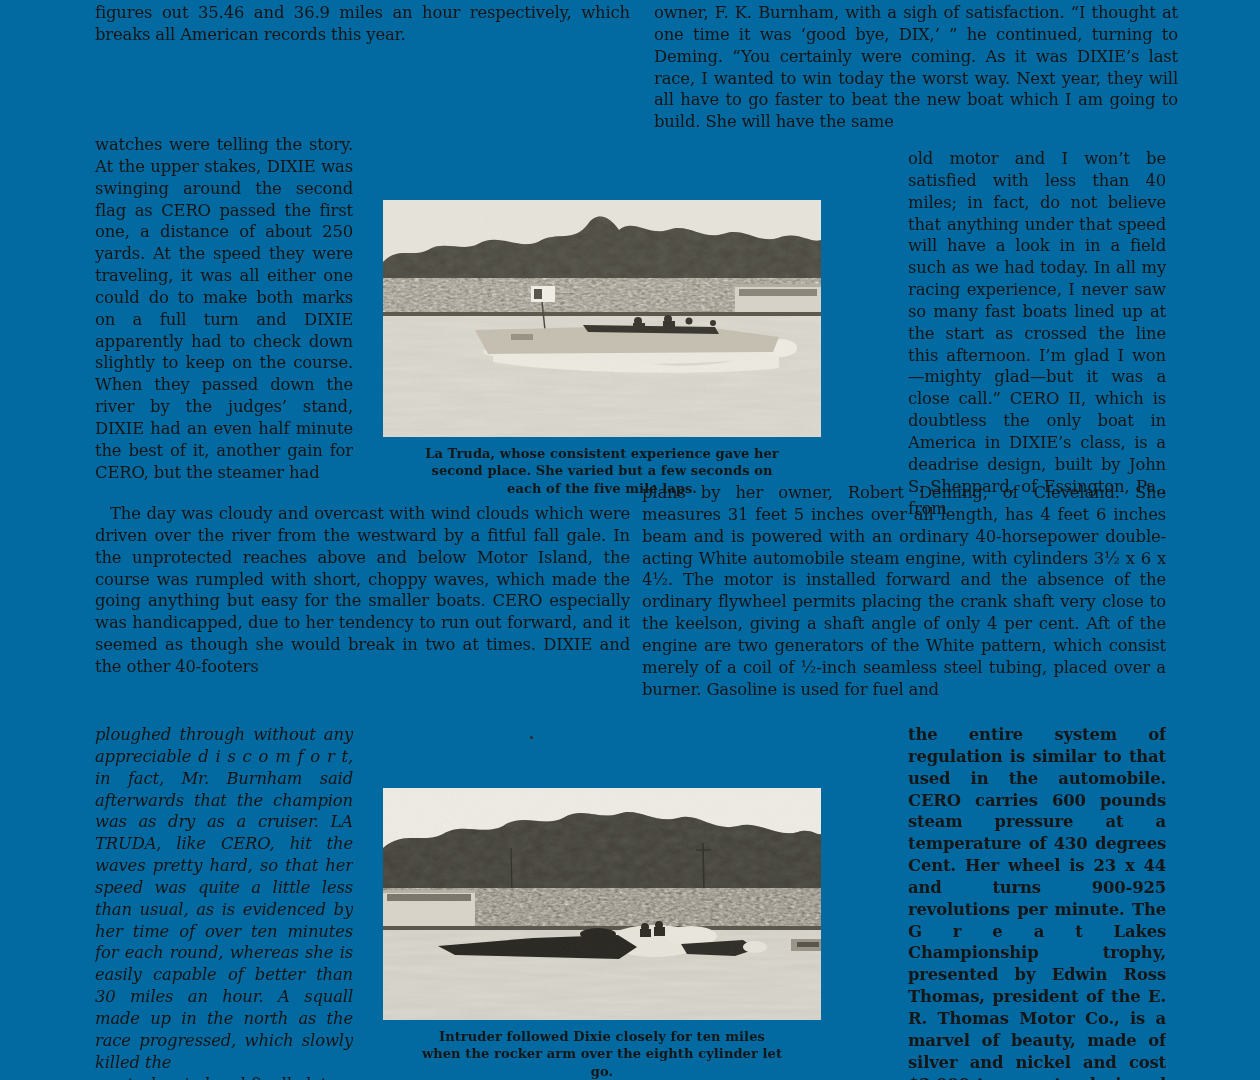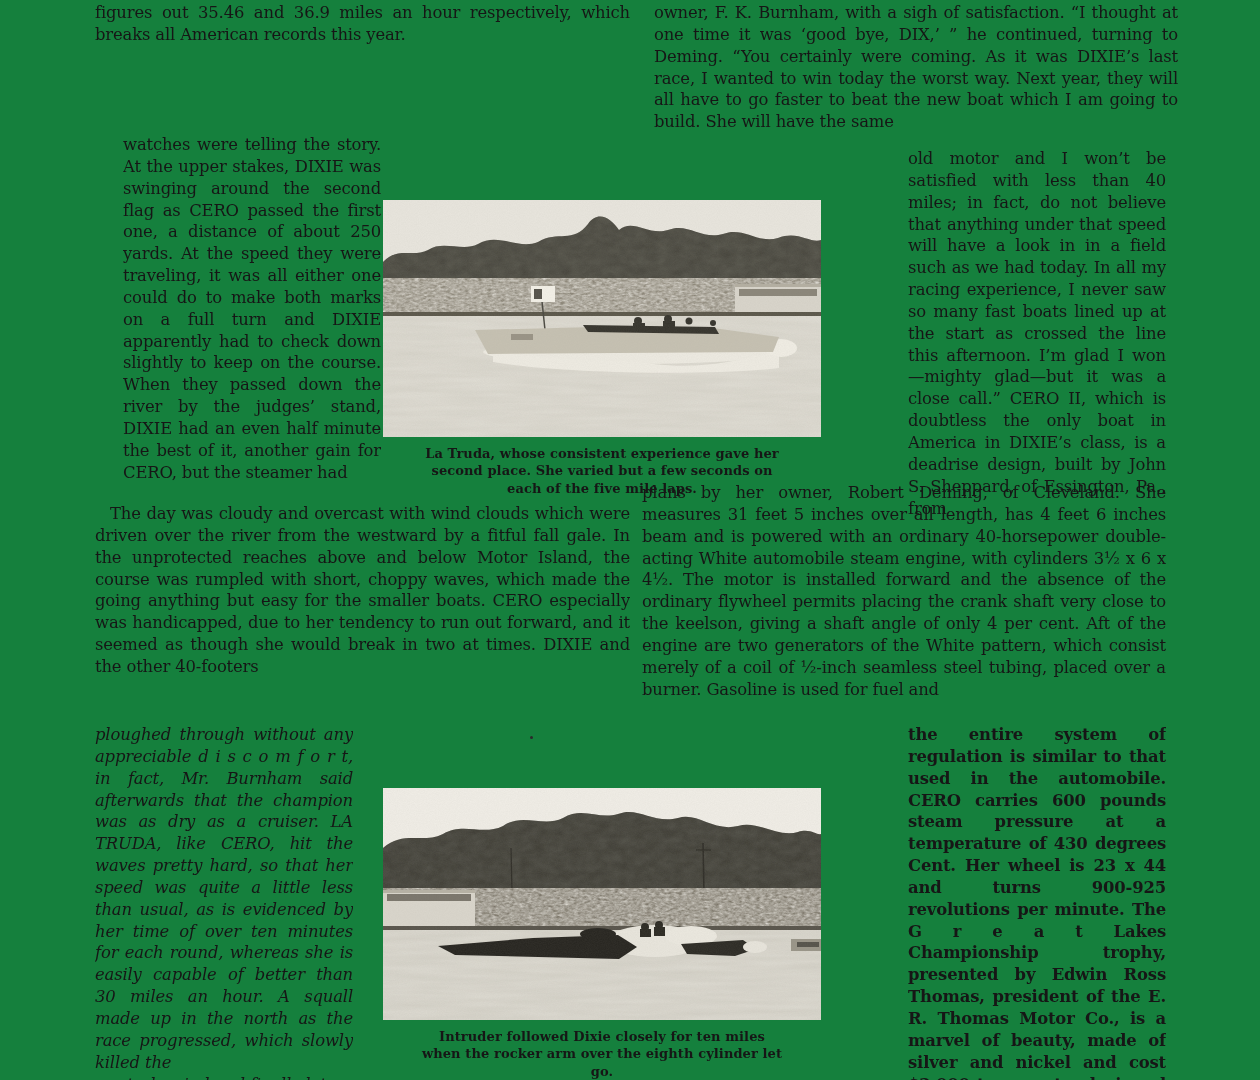--- a/index.html
+++ b/index.html
@@ -1,29 +1,29 @@
 <!DOCTYPE html>
 <html><head>
 <meta charset="utf-8">
 <style>
   html,body{margin:0;padding:0;background:#ffffff;}
   .page{
-    position:relative;width:1260px;height:1080px;background:#15803d;
+    position:relative;width:1260px;height:1080px;background:#0369a1;
     overflow:hidden;color:#161616;
     font-family:"DejaVu Serif","Liberation Serif",serif;
   }
   .block{
     position:absolute;text-align:justify;
     font-size:16.4px;line-height:21.85px;letter-spacing:-0.15px;
     overflow:hidden;
   }
   .block p{margin:0;padding:0;}
   .block p.indent{text-indent:15px;}
   #left-top{left:95px;top:2px;width:535px;height:131px;}
-  #left-beside1{left:95px;top:134px;width:258px;height:368px;margin-left:28px;}
+  #left-beside1{left:95px;top:134px;width:258px;height:368px;}
   #left-mid{left:95px;top:503px;width:535px;height:220px;}
   #left-beside2{left:95px;top:724px;width:258px;height:356px;font-style:italic;}
   #right-top{left:654px;top:2px;width:524px;height:131px;}
   #right-beside1{left:908px;top:148px;width:258px;height:368px;}
   #right-mid{left:642px;top:482px;width:524px;height:220px;}
   #right-beside2{left:908px;top:724px;width:258px;height:356px;font-weight:bold;}
   figure.photo{position:absolute;margin:0;padding:0;}
   #photo1{left:383px;top:200px;width:438px;}
   #photo2{left:383px;top:788px;width:438px;border-radius:31px;}
   figure.photo svg{display:block;}

